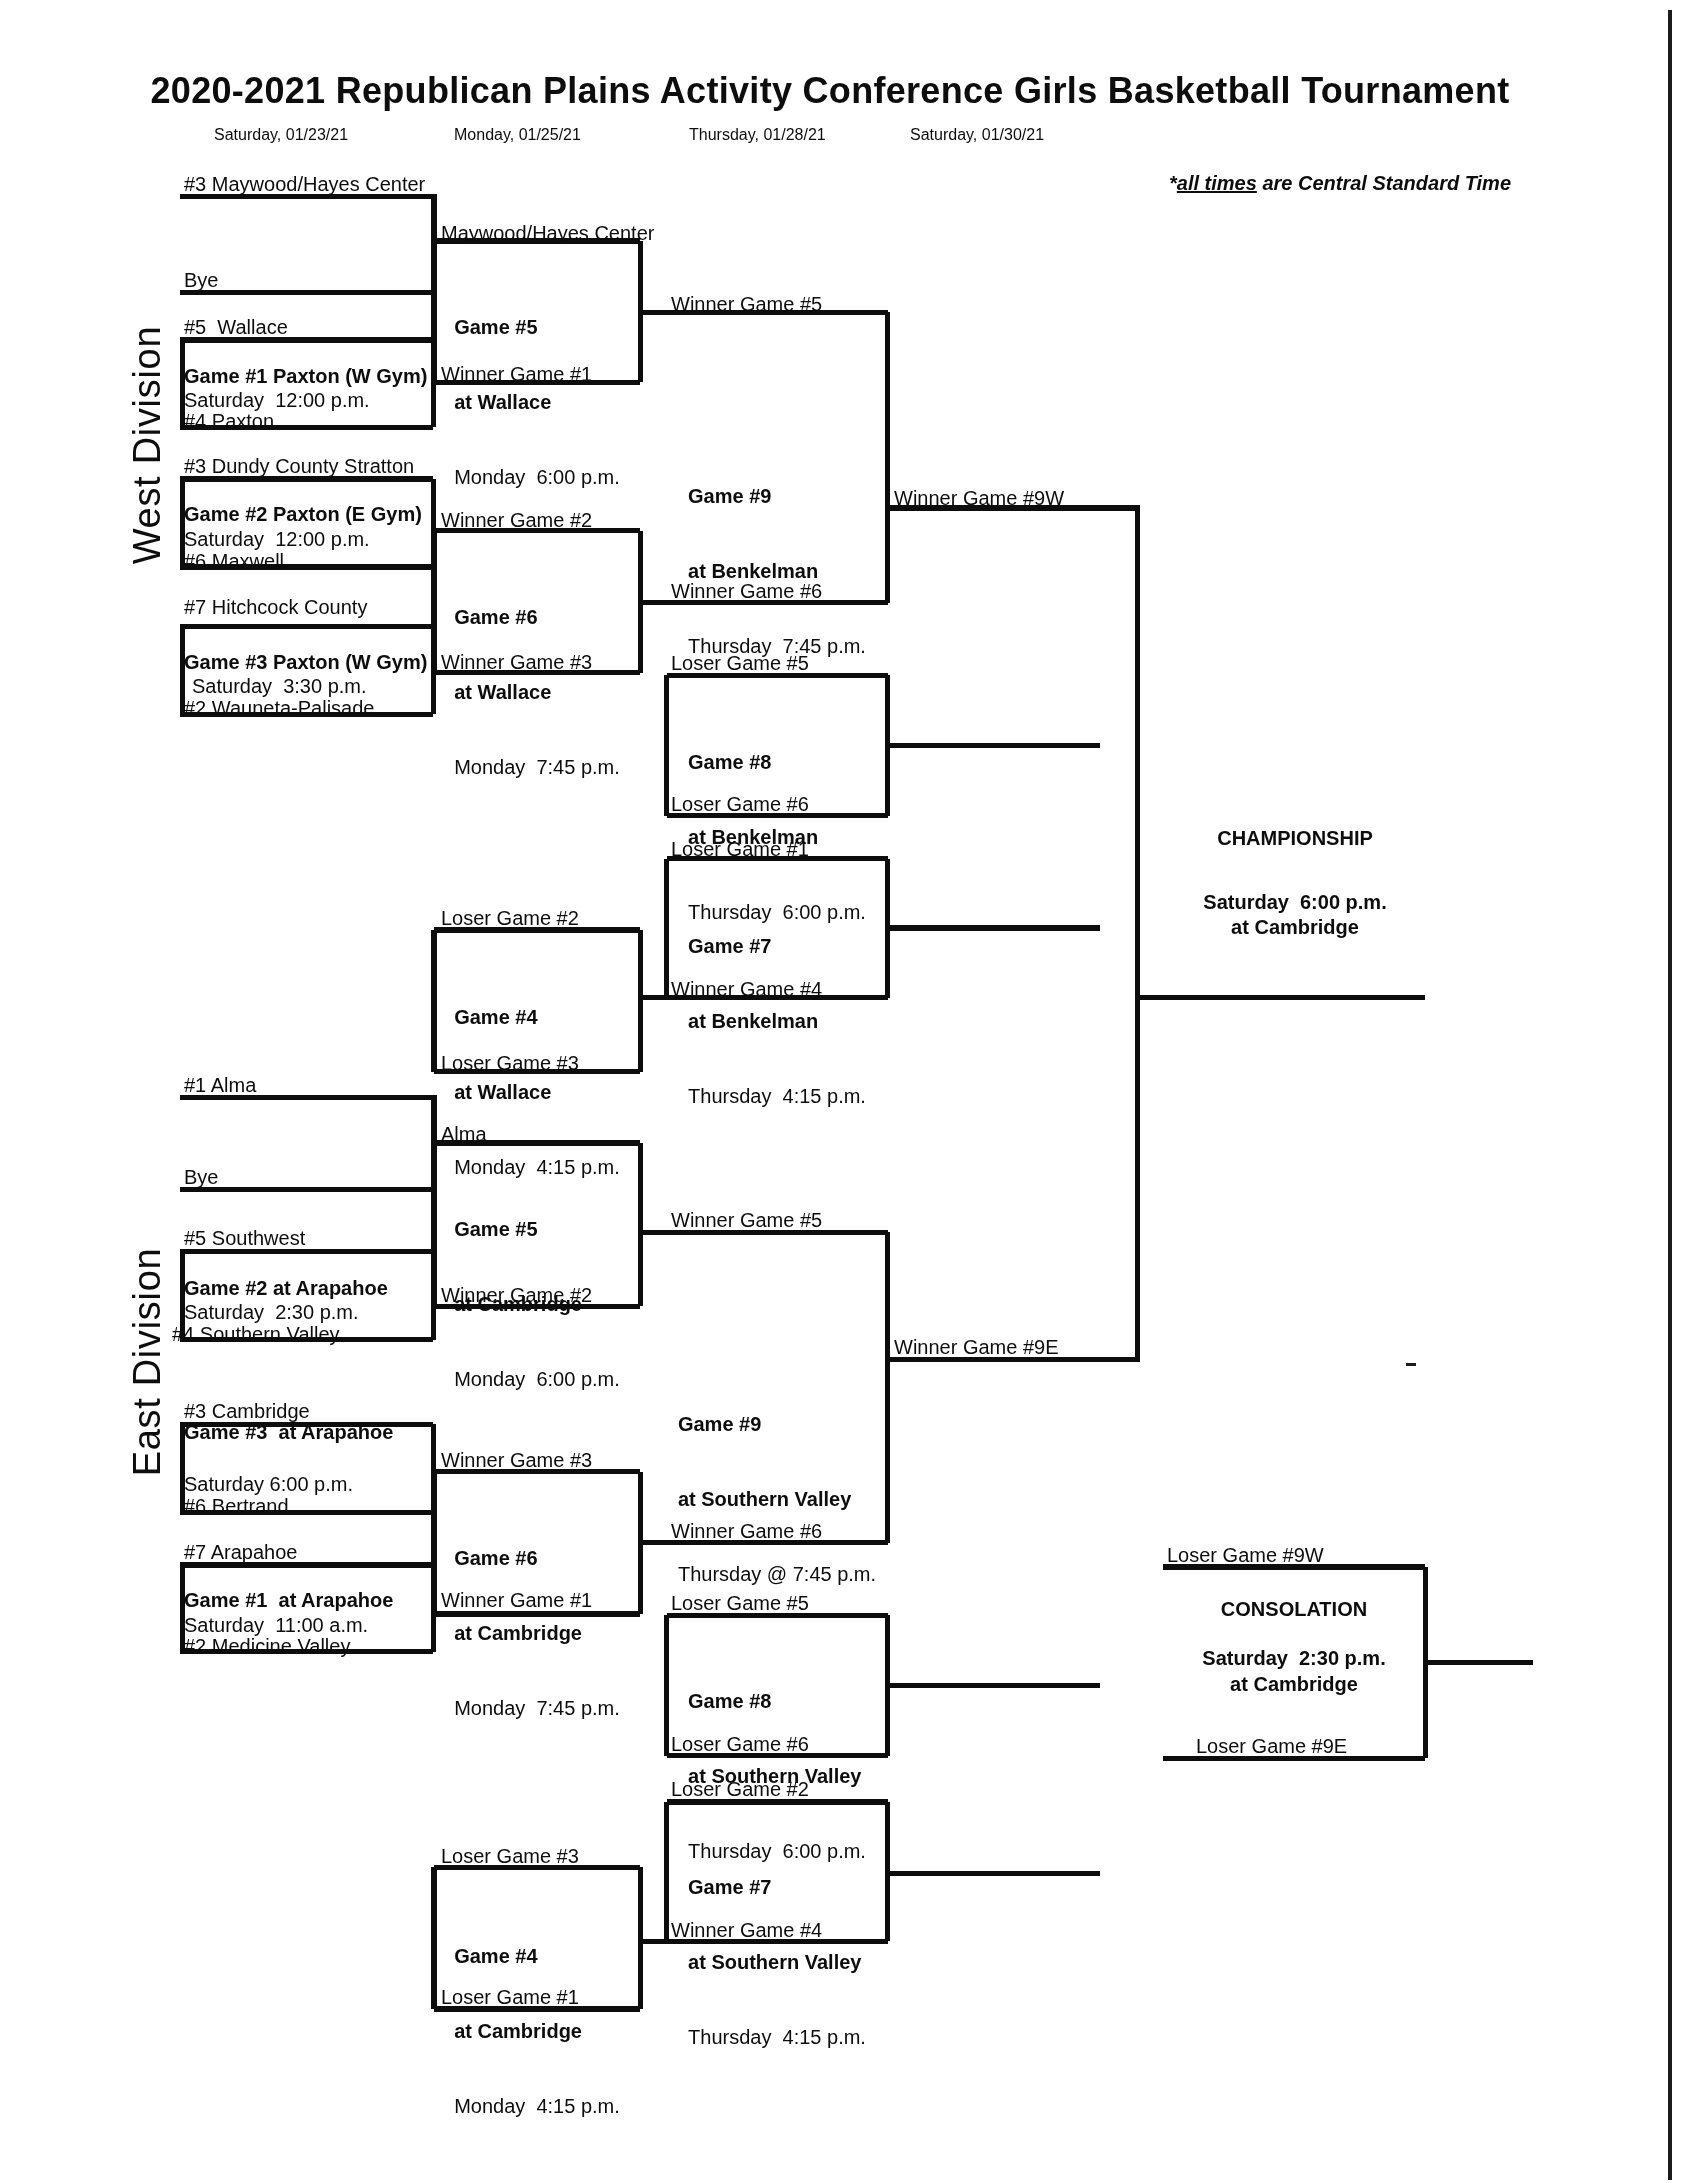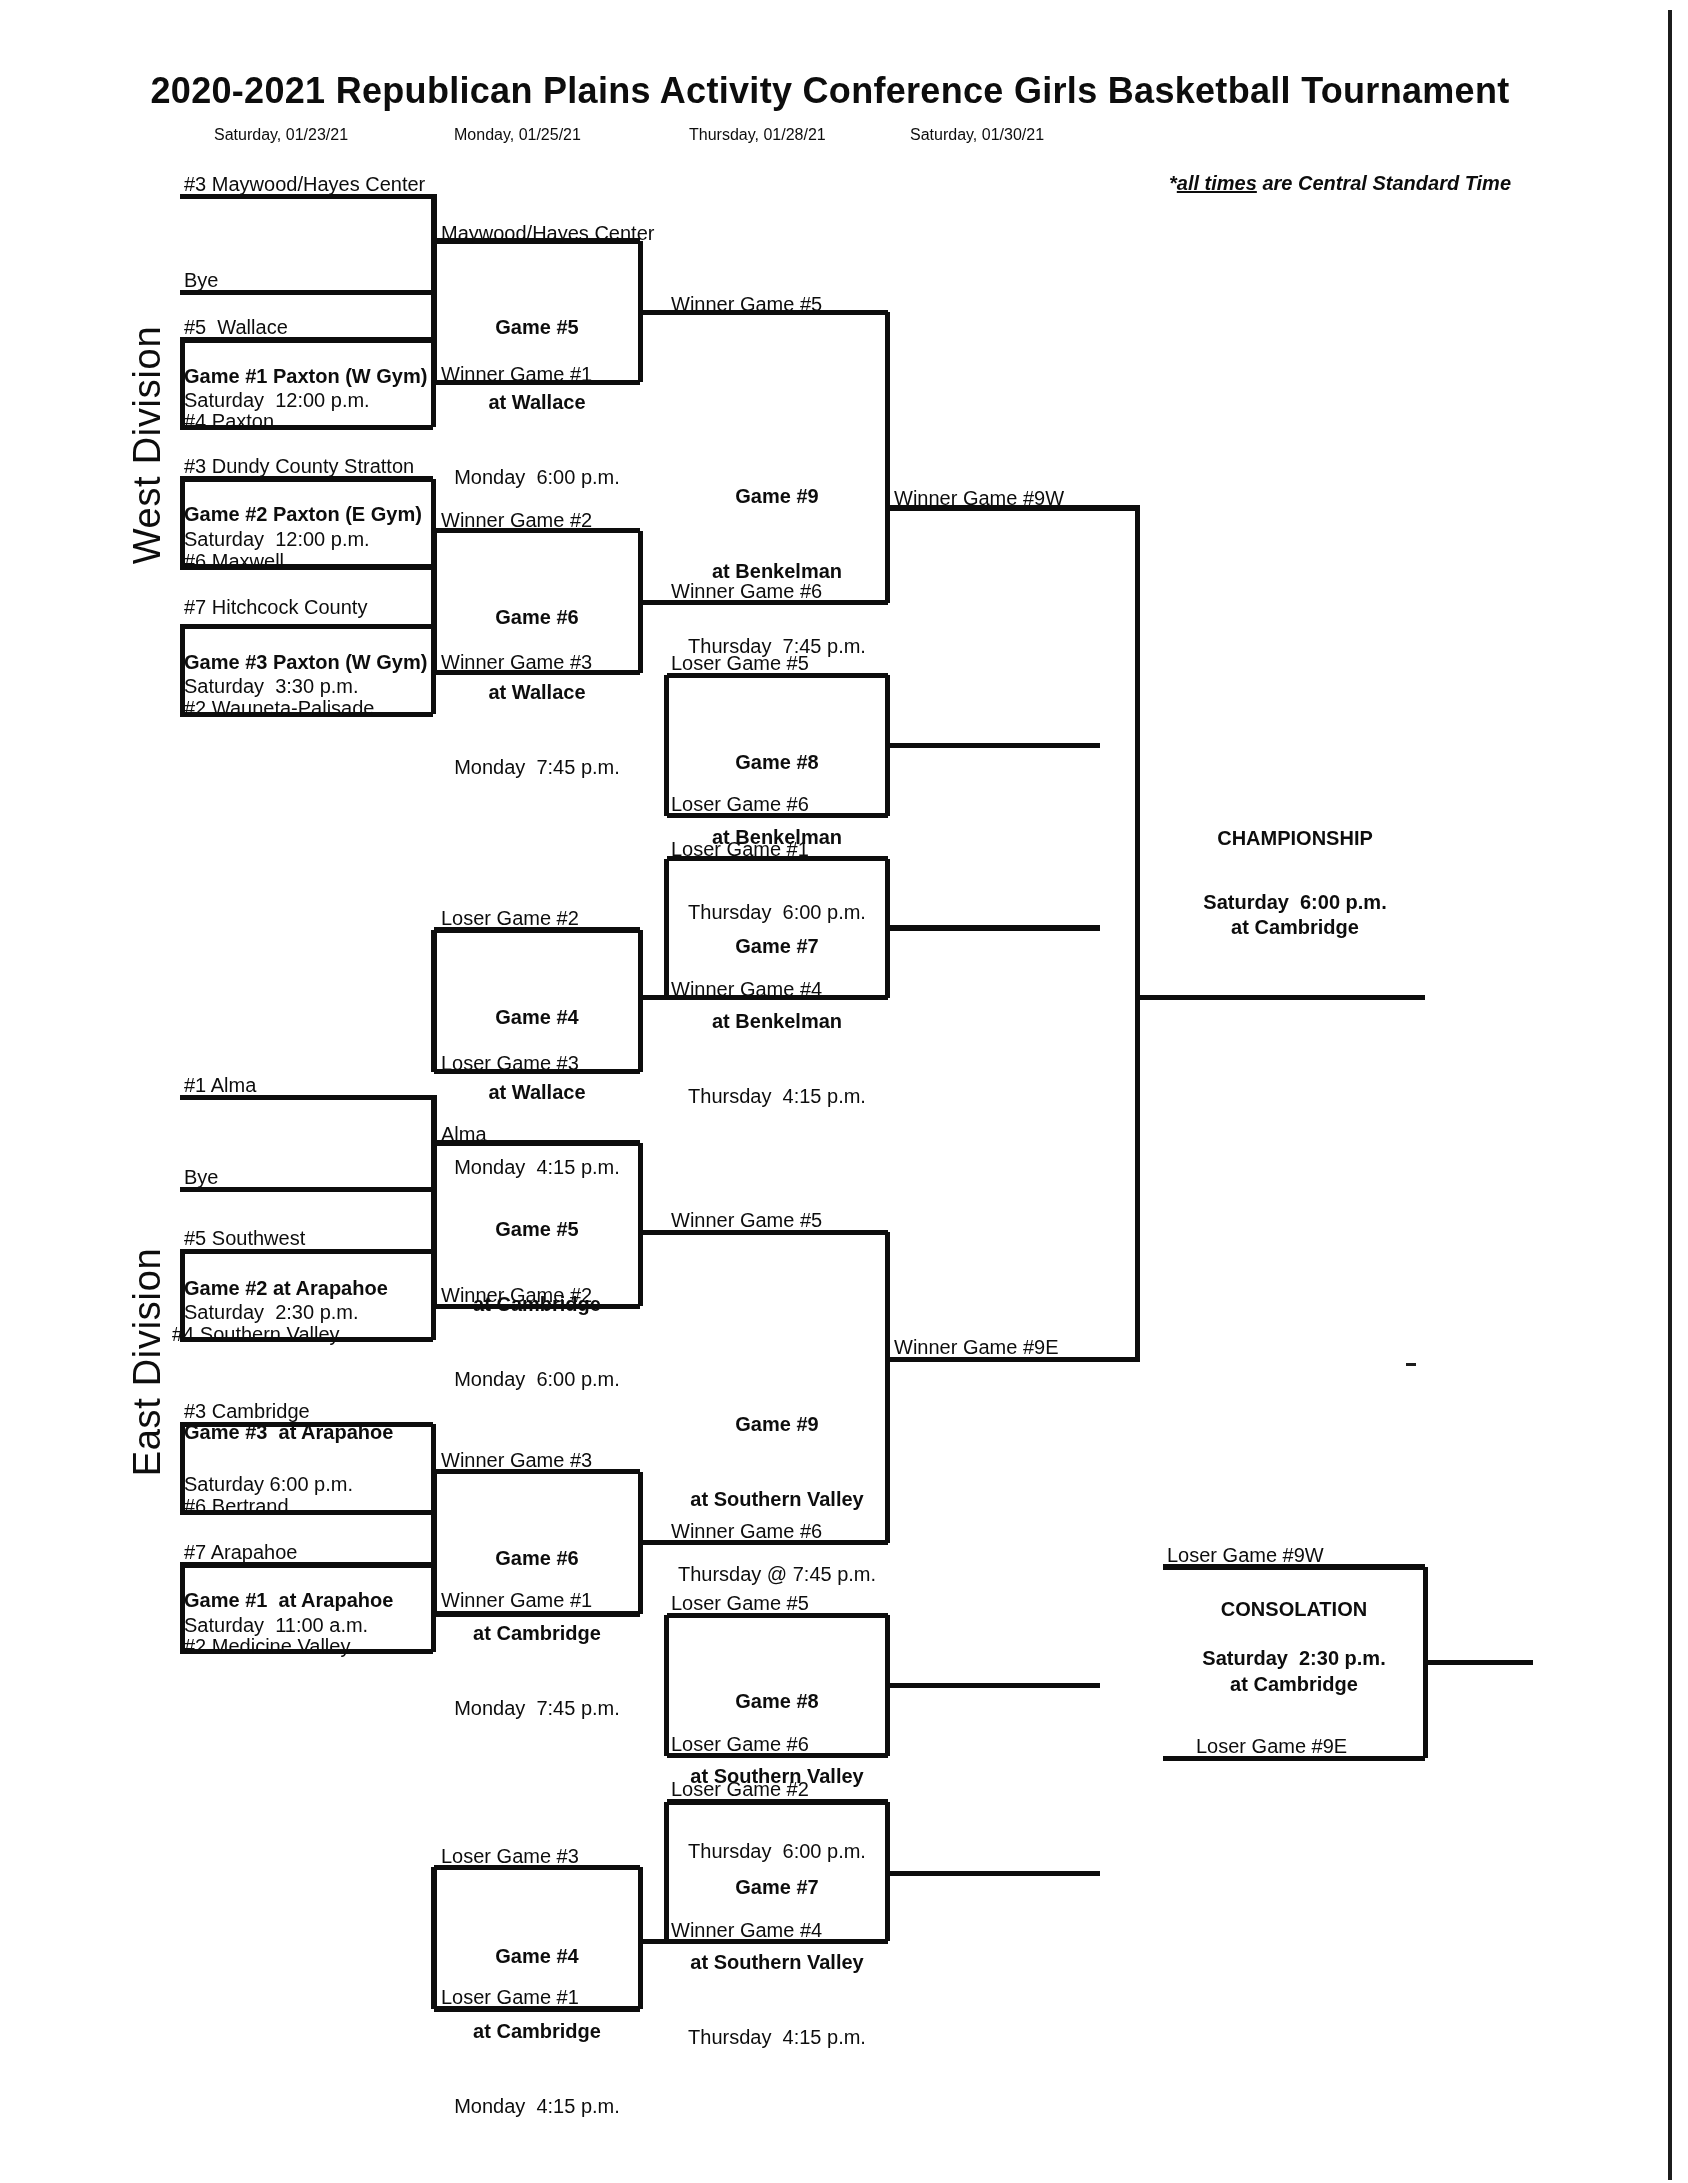--- a/index.html
+++ b/index.html
@@ -1,19 +1,19 @@
 <!DOCTYPE html>
 <html style="font-size:10.6px"><head>
 <meta charset="utf-8">
 <style>
   html,body{margin:0;padding:0;background:#e8e8e8;}
   .page{position:relative;width:1688px;height:2183px;background:#ffffff;overflow:hidden;
         font-family:"Liberation Sans", sans-serif;color:#0d0d0d;}
   .t{position:absolute;white-space:pre;line-height:1.12;font-size:20px;}
-  .ctr{transform:translateX(-50%);text-align:center;}
+  .ctr{transform:translateX(-50%);}
   .b{font-weight:700;}
   .bi{font-weight:700;}
   .title{font-size:36px;font-weight:700;letter-spacing:0.3px;}
   .date{font-size:16px;}
   .note{font-size:20px;font-weight:700;font-style:italic;}
   .note .u{text-decoration:underline;margin-top:20px;}
   .gamebox{line-height:25px;}
   .division{font-size:38px;letter-spacing:0.7px;transform:translate(-50%,-50%) rotate(-90deg);white-space:nowrap;}
   svg.lines{position:absolute;left:0;top:0;}
   svg.lines line{stroke:#0d0d0d;stroke-width:8;shape-rendering:crispEdges;}
@@ -153,21 +153,21 @@
   <div class="t" style="left:184px;top:550px">#6 Maxwell</div>
   <div class="t" style="left:441px;top:509px">Winner Game #2</div>
   <div class="t ctr gamebox" style="left:537px;top:555px">
     <div class="bi">Game #6</div>
     <div class="b">at Wallace</div>
     <div>Monday  7:45 p.m.</div>
   </div>
   <div class="t" style="left:671px;top:580px">Winner Game #6</div>
   <div class="t" style="left:184px;top:596px">#7 Hitchcock County</div>
   <div class="t" style="left:184px;top:651px"><span class="bi">Game #3</span><span class="b"> Paxton </span><span class="bi">(W Gym)</span></div>
-  <div class="t" style="left:184px;top:675px">Saturday  3:30 p.m.</div>
+  <div class="t" style="left:192px;top:675px">Saturday  3:30 p.m.</div>
   <div class="t" style="left:184px;top:697px">#2 Wauneta-Palisade</div>
   <div class="t" style="left:441px;top:651px">Winner Game #3</div>
   <div class="t ctr gamebox" style="left:777px;top:434px">
     <div class="bi">Game #9</div>
     <div class="b">at Benkelman</div>
     <div>Thursday  7:45 p.m.</div>
   </div>
   <div class="t" style="left:894px;top:487px">Winner Game #9W</div>
   <div class="t" style="left:671px;top:652px">Loser Game #5</div>
   <div class="t ctr gamebox" style="left:777px;top:700px">

